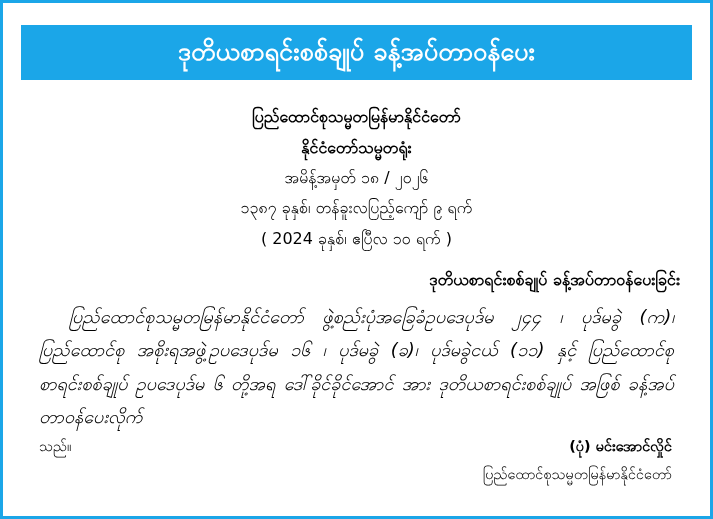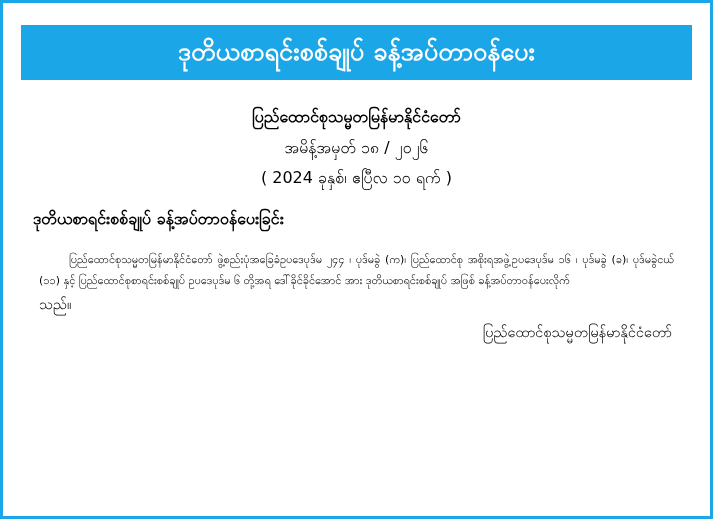--- a/index.html
+++ b/index.html
@@ -43,31 +43,32 @@
   .center-line {
     font-size: 16px;
     line-height: 1.9;
   }
   .center-line.bold {
     font-weight: bold;
   }
   .heading-line {
     font-size: 16px;
     font-weight: bold;
-    text-align: left;
+    text-align: right;
     margin-top: 12px;
     line-height: 1.8;
   }
   .para {
-    margin-top: 16px;
-    font-size: 11px;
+    margin-top: 5px;
+    font-size: 18px;
     line-height: 1.85;
     text-align: justify;
     text-justify: inter-word;
     padding: 0 6px;
+    font-style: italic;
   }
   .para .indent {
     display: inline-block;
     width: 30px;
   }
   .sign-block {
     margin-top: 2px;
     text-align: right;
     padding-right: 8px;
   }
@@ -95,32 +96,35 @@
 <body>
 
 <div class="page">
 
   <div class="banner">ဒုတိယစာရင်းစစ်ချုပ် ခန့်အပ်တာဝန်ပေး</div>
 
   <div class="body-area">
 
     <div class="center-block">
       <div class="center-line bold">ပြည်ထောင်စုသမ္မတမြန်မာနိုင်ငံတော်</div>
+      <div class="center-line bold">နိုင်ငံတော်သမ္မတရုံး</div>
       <div class="center-line">အမိန့်အမှတ်  ၁၈ / ၂၀၂၆</div>
+      <div class="center-line">၁၃၈၇ ခုနှစ်၊ တန်ခူးလပြည့်ကျော်   ၉  ရက်</div>
       <div class="center-line">( 2024 ခုနှစ်၊ ဧပြီလ  ၁၀  ရက် )</div>
     </div>
 
     <div class="heading-line">ဒုတိယစာရင်းစစ်ချုပ် ခန့်အပ်တာဝန်ပေးခြင်း</div>
 
     <div class="para">
       <span class="indent"></span><span>ပြည်ထောင်စုသမ္မတမြန်မာနိုင်ငံတော် ဖွဲ့စည်းပုံအခြေခံဥပဒေပုဒ်မ ၂၄၄ ၊ ပုဒ်မခွဲ (က)၊ ပြည်ထောင်စု အစိုးရအဖွဲ့ဥပဒေပုဒ်မ ၁၆ ၊ ပုဒ်မခွဲ (ခ)၊ ပုဒ်မခွဲငယ် (၁၁) နှင့်  ပြည်ထောင်စုစာရင်းစစ်ချုပ်  ဥပဒေပုဒ်မ ၆ တို့အရ ဒေါ်ခိုင်ခိုင်အောင် အား ဒုတိယစာရင်းစစ်ချုပ် အဖြစ်  ခန့်အပ်တာဝန်ပေးလိုက်</span>
     </div>
 
     <div class="sign-top-row">
       <span class="tail">သည်။</span>
+      <span class="signer">(ပုံ) မင်းအောင်လှိုင်</span>
     </div>
 
     <div class="sign-block">
       <div class="sign-line">ပြည်ထောင်စုသမ္မတမြန်မာနိုင်ငံတော်</div>
     </div>
 
   </div>
 </div>
 
 </body></html>

